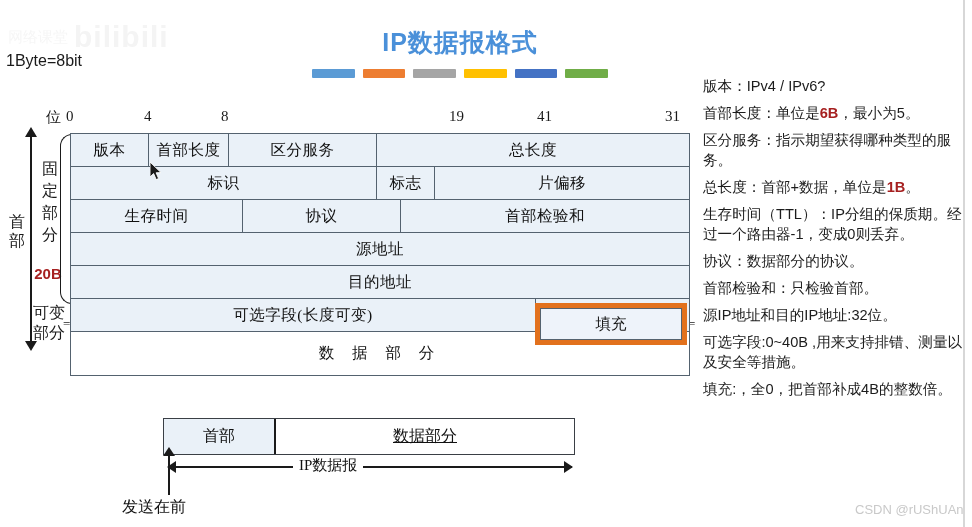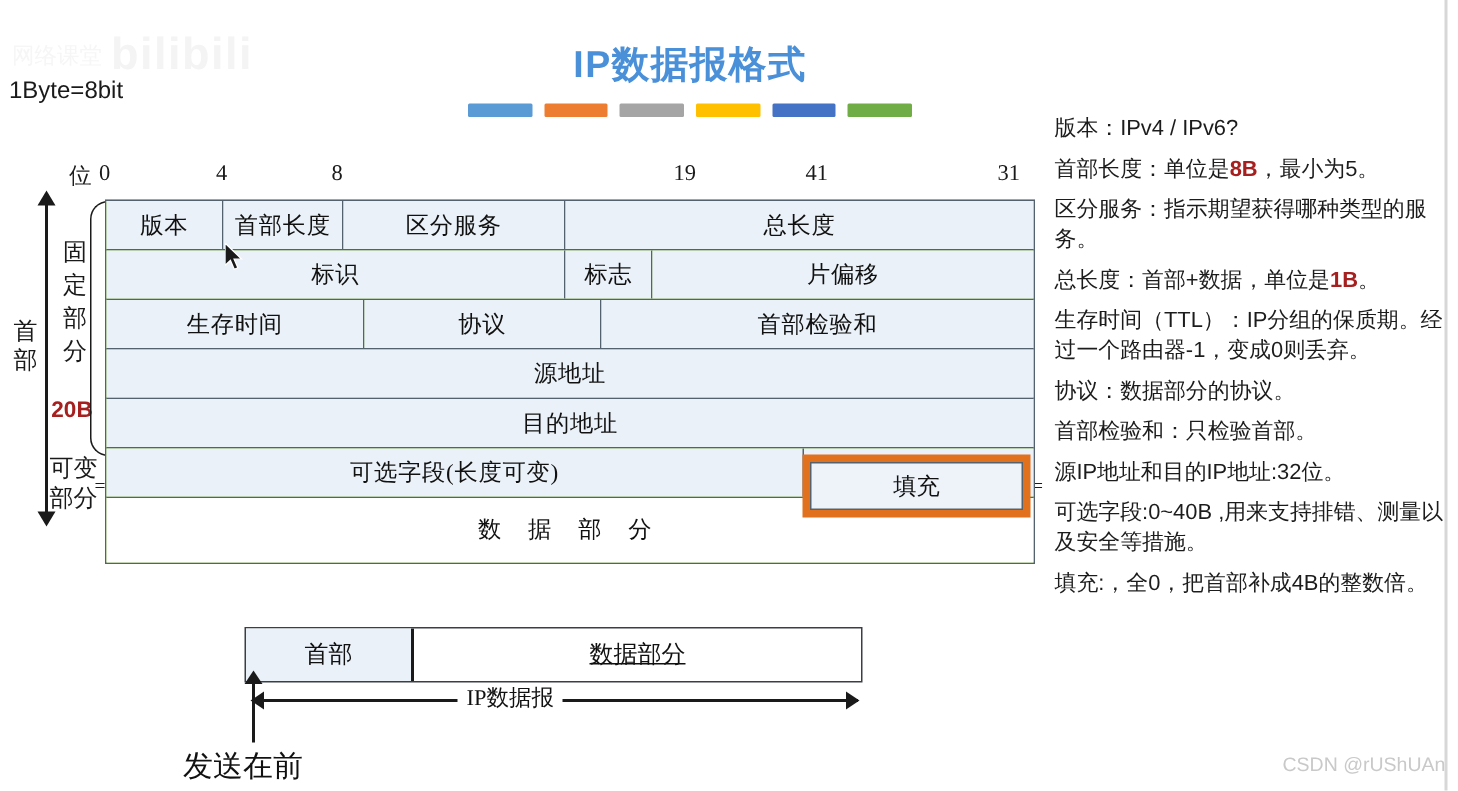--- a/index.html
+++ b/index.html
@@ -45,21 +45,21 @@
   
   .ruler{position:absolute;left:0;top:108px;width:700px;height:22px;}
   .ruler .rl{position:absolute;font-size:15px;color:#1a1a1a;}
   .ruler .rl.cn{font-size:15px;}
 
   
   .packet{
     position:absolute;left:70px;top:133px;width:620px;
     border:1.5px solid #54626f;
     box-sizing:border-box;
-    background:#bef264;
+    background:#86efac;
   }
   .prow{display:flex;height:33px;border-bottom:1.5px solid #54626f;box-sizing:border-box;}
   .prow:last-child{border-bottom:none;}
   .pcell{
     display:flex;align-items:center;justify-content:center;
     font-size:15.5px;color:#111;
     border-right:1.5px solid #54626f;
     box-sizing:border-box;
     background:#eaf1f8;
     letter-spacing:0.5px;
@@ -135,30 +135,30 @@
     content:"";position:absolute;left:-1px;top:-5px;width:0;height:0;
     border-top:6px solid transparent;border-bottom:6px solid transparent;
     border-right:9px solid #1a1a1a;
   }
   .dgm-arrow::after{
     content:"";position:absolute;right:-1px;top:-5px;width:0;height:0;
     border-top:6px solid transparent;border-bottom:6px solid transparent;
     border-left:9px solid #1a1a1a;
   }
   .dgm-arrow-label{
-    position:absolute;left:305px;top:456px;background:#fff;padding:0 6px;
+    position:absolute;left:293px;top:456px;background:#fff;padding:0 6px;
     font-size:15px;color:#111;font-family:"Liberation Serif",serif;
   }
   .send-line{position:absolute;left:168px;top:455px;width:2px;height:40px;background:#1a1a1a;}
   .send-line::before{
     content:"";position:absolute;left:-5px;top:-8px;width:0;height:0;
     border-left:6px solid transparent;border-right:6px solid transparent;
     border-bottom:9px solid #1a1a1a;
   }
-  .send-label{position:absolute;left:122px;top:497px;font-size:20px;color:#111;}
+  .send-label{position:absolute;left:122px;top:497px;font-size:16px;color:#111;}
 
   
   .notes{
     position:absolute;left:703px;top:76px;width:262px;height:440px;
     font-family:"Liberation Sans",sans-serif;
     font-size:14.6px;color:#1c1c1c;line-height:20px;
   }
   .note{margin:0 0 7px 0;}
   .note .hl{color:#a62020;font-weight:bold;}
   .vdiv{position:absolute;left:963px;top:0;width:1.5px;height:527px;background:#d7d7d7;}
@@ -252,21 +252,21 @@
     <div class="hd">首部</div>
     <div class="dp">数据部分</div>
   </div>
   <div class="dgm-arrow"></div>
   <div class="dgm-arrow-label">IP数据报</div>
   <div class="send-line"></div>
   <div class="send-label">发送在前</div>
 
   <div class="notes" id="notes">
       <p class="note">版本：IPv4 / IPv6?</p>
-      <p class="note">首部长度：单位是<span class="hl">8B</span>，最小为5。</p>
+      <p class="note">首部长度：单位是<span class="hl">6B</span>，最小为5。</p>
       <p class="note">区分服务：指示期望获得哪种类型的服务。</p>
       <p class="note">总长度：首部+数据，单位是<span class="hl">1B</span>。</p>
       <p class="note">生存时间（TTL）：IP分组的保质期。经过一个路由器-1，变成0则丢弃。</p>
       <p class="note">协议：数据部分的协议。</p>
       <p class="note">首部检验和：只检验首部。</p>
       <p class="note">源IP地址和目的IP地址:32位。</p>
       <p class="note">可选字段:0~40B ,用来支持排错、测量以及安全等措施。</p>
       <p class="note">填充:，全0，把首部补成4B的整数倍。</p>
     </div>
   <div class="vdiv"></div>

